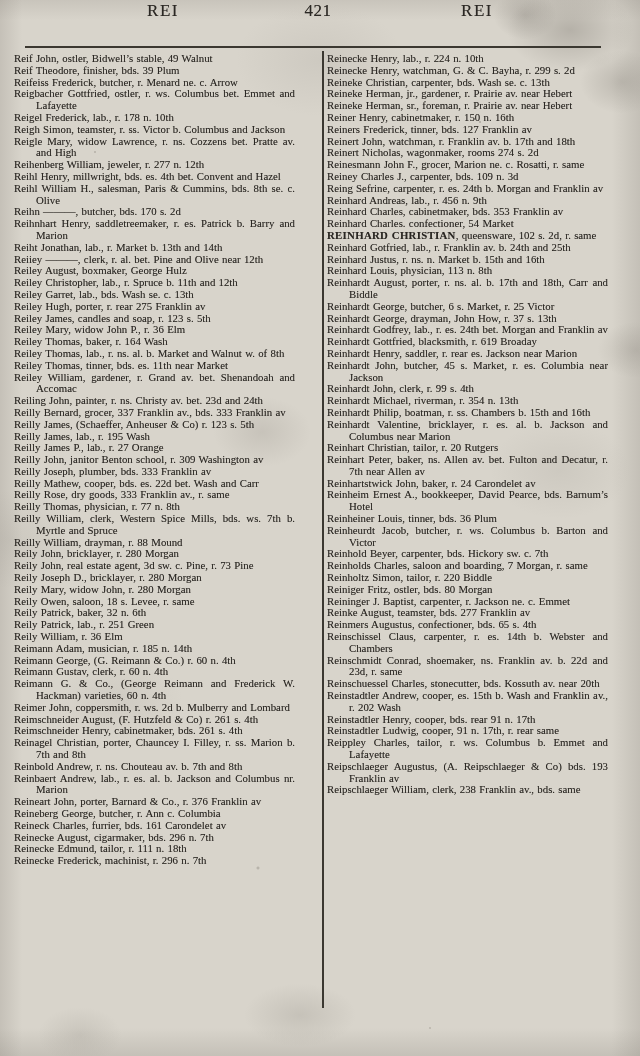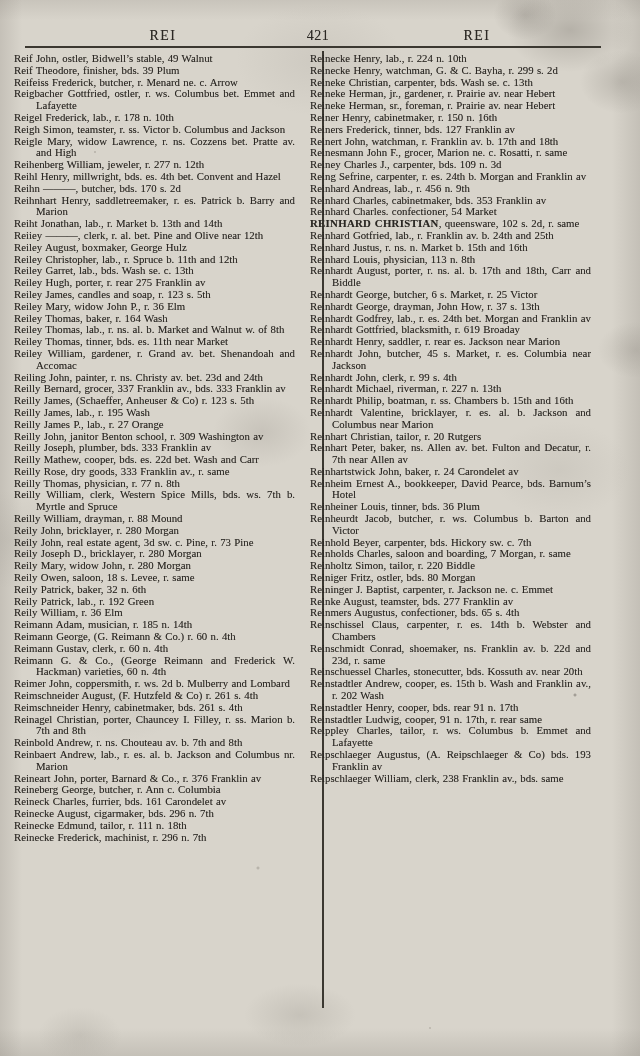--- a/index.html
+++ b/index.html
@@ -33,23 +33,23 @@
       radial-gradient(120px 80px at 320px 60px, rgba(150,146,138,0.16), transparent 70%),
       radial-gradient(100px 70px at 560px 470px, rgba(148,144,136,0.16), transparent 70%),
       radial-gradient(90px 60px at 120px 700px, rgba(150,146,138,0.13), transparent 70%),
       
       linear-gradient(90deg, rgba(120,114,106,0.2), rgba(0,0,0,0) 22px, rgba(0,0,0,0) 612px, rgba(125,120,112,0.22)),
       linear-gradient(180deg, rgba(120,114,106,0.16), rgba(0,0,0,0) 20px, rgba(0,0,0,0) 1028px, rgba(120,114,106,0.2)),
       #d8d4cb;
   }
   .hdr {
     position: absolute;
-    top: 28px;
+    top: 1px;
     transform: translateX(-50%);
-    font-size: 14px;
+    font-size: 17px;
     letter-spacing: 1.5px;
     color: #2b2824;
     text-shadow: 0 0 0.6px rgba(43,38,33,0.5);
   }
   .hdr-left   { left: 163px; }
   .hdr-center { left: 318px; letter-spacing: 0.5px; }
   .hdr-right  { left: 477px; }
   .header-rule {
     position: absolute;
     top: 46px; left: 25px;
@@ -63,21 +63,21 @@
     background: #3b3831;
   }
   .col {
     position: absolute;
     top: 53px;
     font-size: 10.8px;
     line-height: 11.8px;
     text-shadow: 0 0 0.5px rgba(42,38,33,0.4);
   }
   .col-left  { left: 14px;  width: 281px; }
-  .col-right { left: 310px; width: 281px; font-family: Liberation Serif, serif; }
+  .col-right { left: 327px; width: 281px; font-family: Liberation Serif, serif; }
   .entry {
     margin: 0;
     padding-left: 22px;
     text-indent: -22px;
     text-align: justify;
     word-spacing: 0.6px;
   }
   .entry .lead { font-weight: bold; letter-spacing: 0.3px; }
 </style>
 </head>
@@ -95,20 +95,21 @@
   <div class="col col-left">
       <p class="entry">Reif John, ostler, Bidwell’s stable, 49 Walnut</p>
       <p class="entry">Reif Theodore, finisher, bds. 39 Plum</p>
       <p class="entry">Reifeiss Frederick, butcher, r. Menard ne. c. Arrow</p>
       <p class="entry">Reigbacher Gottfried, ostler, r. ws. Columbus bet. Emmet and Lafayette</p>
       <p class="entry">Reigel Frederick, lab., r. 178 n. 10th</p>
       <p class="entry">Reigh Simon, teamster, r. ss. Victor b. Columbus and Jackson</p>
       <p class="entry">Reigle Mary, widow Lawrence, r. ns. Cozzens bet. Pratte av. and High</p>
       <p class="entry">Reihenberg William, jeweler, r. 277 n. 12th</p>
       <p class="entry">Reihl Henry, millwright, bds. es. 4th bet. Convent and Hazel</p>
+      <p class="entry">Reihl William H., salesman, Paris &amp; Cummins, bds. 8th se. c. Olive</p>
       <p class="entry">Reihn ———, butcher, bds. 170 s. 2d</p>
       <p class="entry">Reihnhart Henry, saddletreemaker, r. es. Patrick b. Barry and Marion</p>
       <p class="entry">Reiht Jonathan, lab., r. Market b. 13th and 14th</p>
       <p class="entry">Reiiey ———, clerk, r. al. bet. Pine and Olive near 12th</p>
       <p class="entry">Reiley August, boxmaker, George Hulz</p>
       <p class="entry">Reiley Christopher, lab., r. Spruce b. 11th and 12th</p>
       <p class="entry">Reiley Garret, lab., bds. Wash se. c. 13th</p>
       <p class="entry">Reiley Hugh, porter, r. rear 275 Franklin av</p>
       <p class="entry">Reiley James, candles and soap, r. 123 s. 5th</p>
       <p class="entry">Reiley Mary, widow John P., r. 36 Elm</p>
@@ -127,21 +128,21 @@
       <p class="entry">Reilly Rose, dry goods, 333 Franklin av., r. same</p>
       <p class="entry">Reilly Thomas, physician, r. 77 n. 8th</p>
       <p class="entry">Reilly William, clerk, Western Spice Mills, bds. ws. 7th b. Myrtle and Spruce</p>
       <p class="entry">Reilly William, drayman, r. 88 Mound</p>
       <p class="entry">Reily John, bricklayer, r. 280 Morgan</p>
       <p class="entry">Reily John, real estate agent, 3d sw. c. Pine, r. 73 Pine</p>
       <p class="entry">Reily Joseph D., bricklayer, r. 280 Morgan</p>
       <p class="entry">Reily Mary, widow John, r. 280 Morgan</p>
       <p class="entry">Reily Owen, saloon, 18 s. Levee, r. same</p>
       <p class="entry">Reily Patrick, baker, 32 n. 6th</p>
-      <p class="entry">Reily Patrick, lab., r. 192 Green</p>
+      <p class="entry">Reily Patrick, lab., r. 251 Green</p>
       <p class="entry">Reily William, r. 36 Elm</p>
       <p class="entry">Reimann Adam, musician, r. 185 n. 14th</p>
       <p class="entry">Reimann George, (G. Reimann &amp; Co.) r. 60 n. 4th</p>
       <p class="entry">Reimann Gustav, clerk, r. 60 n. 4th</p>
       <p class="entry">Reimann G. &amp; Co., (George Reimann and Frederick W. Hackman) varieties, 60 n. 4th</p>
       <p class="entry">Reimer John, coppersmith, r. ws. 2d b. Mulberry and Lombard</p>
       <p class="entry">Reimschneider August, (F. Hutzfeld &amp; Co) r. 261 s. 4th</p>
       <p class="entry">Reimschneider Henry, cabinetmaker, bds. 261 s. 4th</p>
       <p class="entry">Reinagel Christian, porter, Chauncey I. Filley, r. ss. Marion b. 7th and 8th</p>
       <p class="entry">Reinbold Andrew, r. ns. Chouteau av. b. 7th and 8th</p>
@@ -158,39 +159,40 @@
 
   <div class="col col-right">
       <p class="entry">Reinecke Henry, lab., r. 224 n. 10th</p>
       <p class="entry">Reinecke Henry, watchman, G. &amp; C. Bayha, r. 299 s. 2d</p>
       <p class="entry">Reineke Christian, carpenter, bds. Wash se. c. 13th</p>
       <p class="entry">Reineke Herman, jr., gardener, r. Prairie av. near Hebert</p>
       <p class="entry">Reineke Herman, sr., foreman, r. Prairie av. near Hebert</p>
       <p class="entry">Reiner Henry, cabinetmaker, r. 150 n. 16th</p>
       <p class="entry">Reiners Frederick, tinner, bds. 127 Franklin av</p>
       <p class="entry">Reinert John, watchman, r. Franklin av. b. 17th and 18th</p>
+      <p class="entry">Reinert Nicholas, wagonmaker, rooms 274 s. 2d</p>
       <p class="entry">Reinesmann John F., grocer, Marion ne. c. Rosatti, r. same</p>
       <p class="entry">Reiney Charles J., carpenter, bds. 109 n. 3d</p>
       <p class="entry">Reing Sefrine, carpenter, r. es. 24th b. Morgan and Franklin av</p>
       <p class="entry">Reinhard Andreas, lab., r. 456 n. 9th</p>
       <p class="entry">Reinhard Charles, cabinetmaker, bds. 353 Franklin av</p>
       <p class="entry">Reinhard Charles. confectioner, 54 Market</p>
       <p class="entry"><span class="lead">REINHARD CHRISTIAN</span>, queensware, 102 s. 2d, r. same</p>
       <p class="entry">Reinhard Gotfried, lab., r. Franklin av. b. 24th and 25th</p>
       <p class="entry">Reinhard Justus, r. ns. n. Market b. 15th and 16th</p>
       <p class="entry">Reinhard Louis, physician, 113 n. 8th</p>
       <p class="entry">Reinhardt August, porter, r. ns. al. b. 17th and 18th, Carr and Biddle</p>
       <p class="entry">Reinhardt George, butcher, 6 s. Market, r. 25 Victor</p>
       <p class="entry">Reinhardt George, drayman, John How, r. 37 s. 13th</p>
       <p class="entry">Reinhardt Godfrey, lab., r. es. 24th bet. Morgan and Franklin av</p>
       <p class="entry">Reinhardt Gottfried, blacksmith, r. 619 Broaday</p>
       <p class="entry">Reinhardt Henry, saddler, r. rear es. Jackson near Marion</p>
       <p class="entry">Reinhardt John, butcher, 45 s. Market, r. es. Columbia near Jackson</p>
       <p class="entry">Reinhardt John, clerk, r. 99 s. 4th</p>
-      <p class="entry">Reinhardt Michael, riverman, r. 227 n. 13th</p>
+      <p class="entry">Reinhardt Michael, riverman, r. 354 n. 13th</p>
       <p class="entry">Reinhardt Philip, boatman, r. ss. Chambers b. 15th and 16th</p>
       <p class="entry">Reinhardt Valentine, bricklayer, r. es. al. b. Jackson and Columbus near Marion</p>
       <p class="entry">Reinhart Christian, tailor, r. 20 Rutgers</p>
       <p class="entry">Reinhart Peter, baker, ns. Allen av. bet. Fulton and Decatur, r. 7th near Allen av</p>
       <p class="entry">Reinhartstwick John, baker, r. 24 Carondelet av</p>
       <p class="entry">Reinheim Ernest A., bookkeeper, David Pearce, bds. Barnum’s Hotel</p>
       <p class="entry">Reinheiner Louis, tinner, bds. 36 Plum</p>
       <p class="entry">Reinheurdt Jacob, butcher, r. ws. Columbus b. Barton and Victor</p>
       <p class="entry">Reinhold Beyer, carpenter, bds. Hickory sw. c. 7th</p>
       <p class="entry">Reinholds Charles, saloon and boarding, 7 Morgan, r. same</p>

